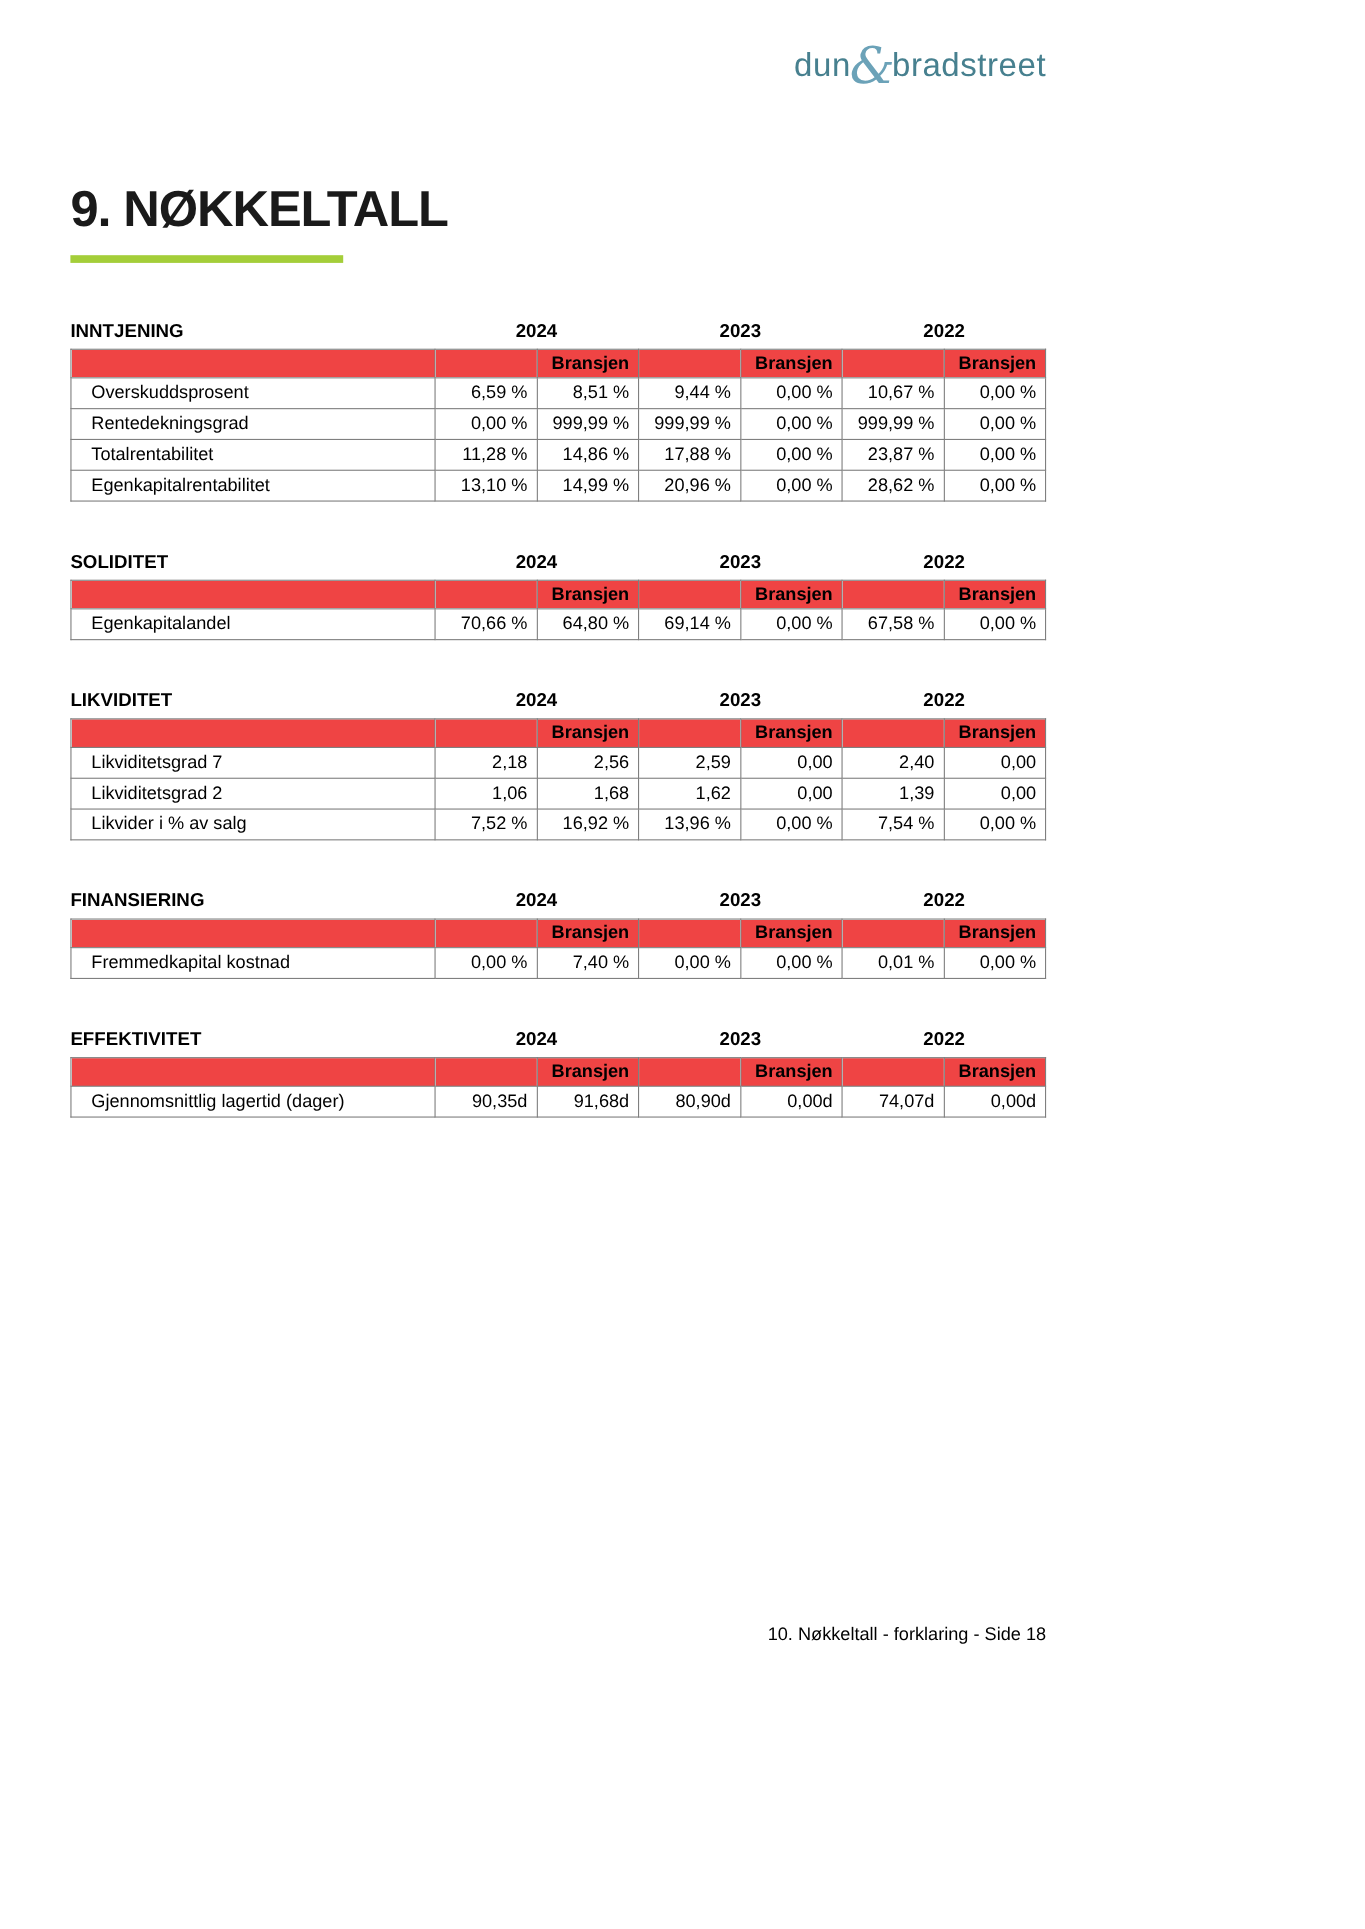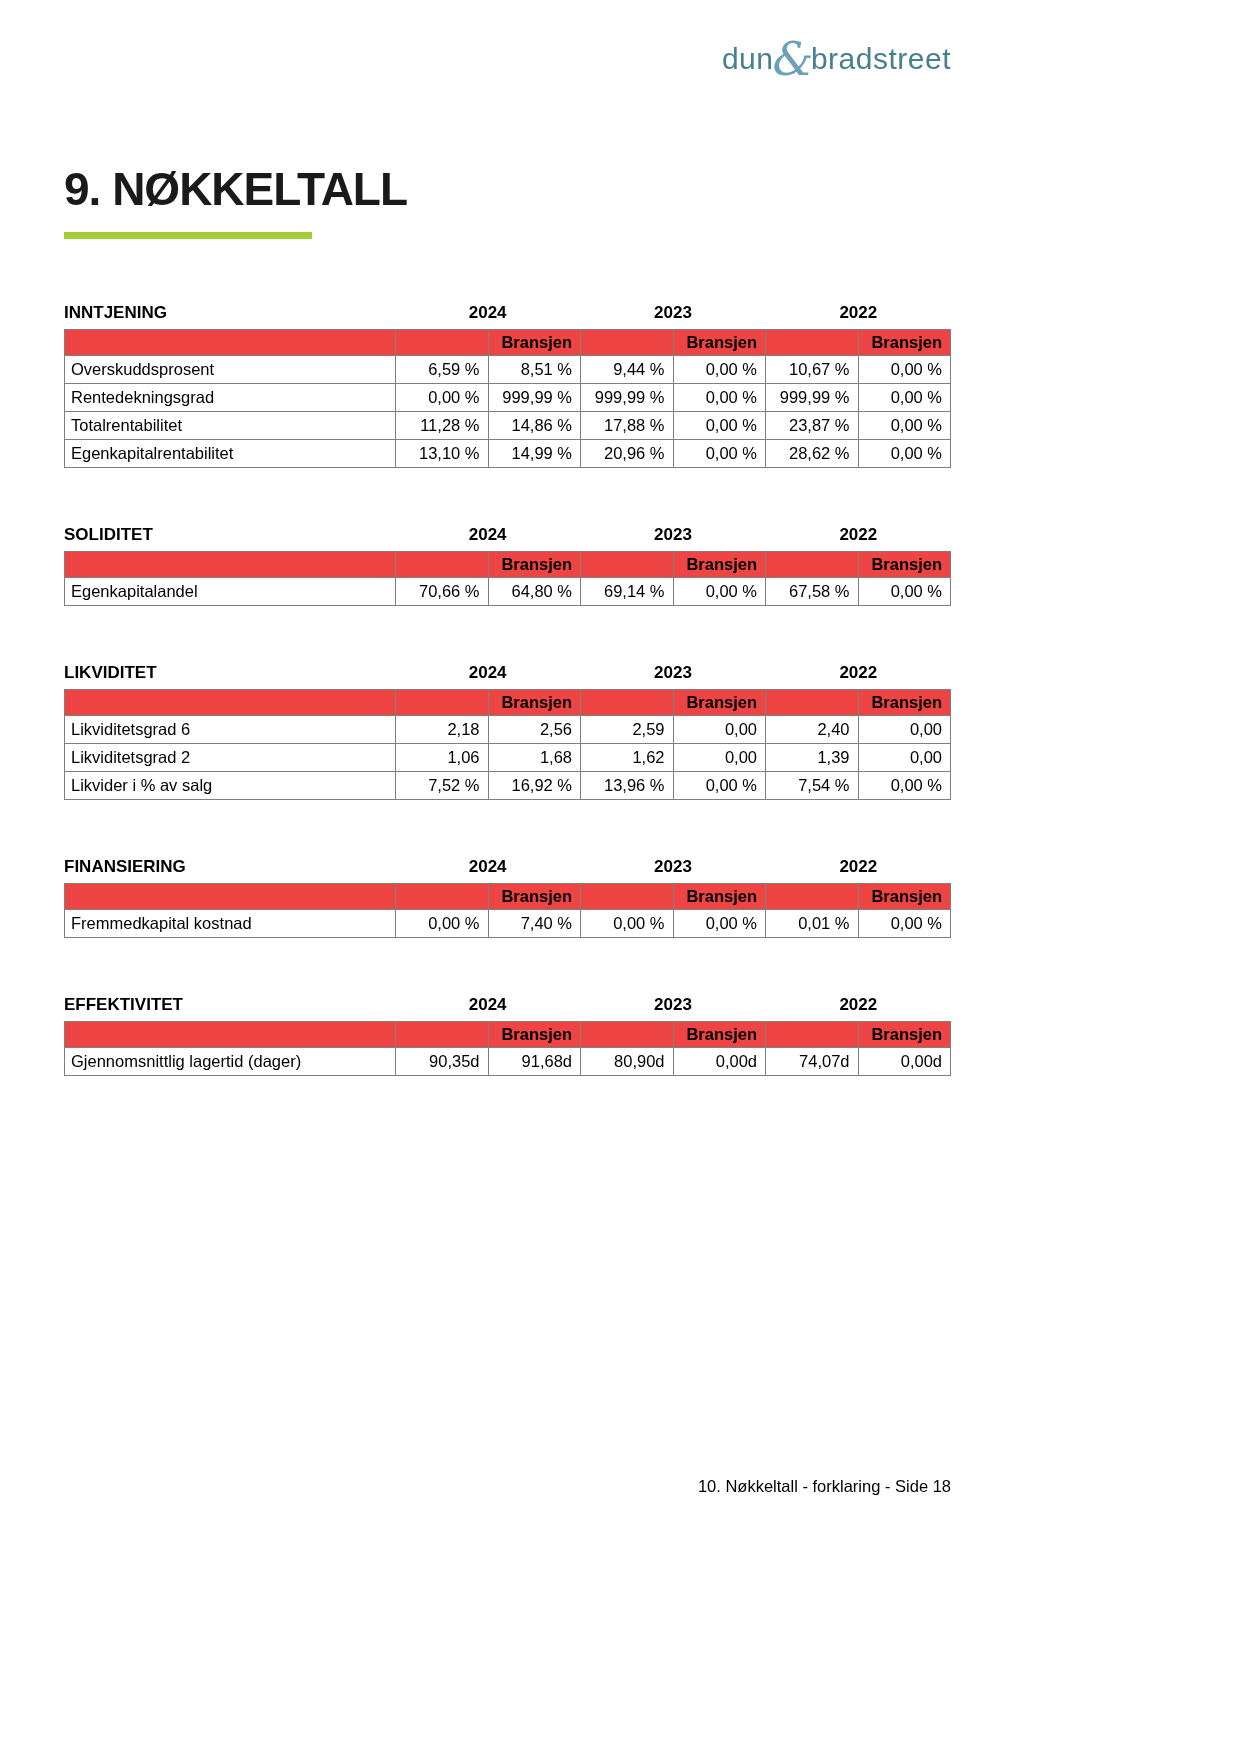--- a/index.html
+++ b/index.html
@@ -59,21 +59,21 @@
   .hdr-row {
     display: grid;
     grid-template-columns: 331px repeat(6, 1fr);
     align-items: end;
     font-size: 17px;
     font-weight: bold;
     padding-bottom: 6px;
   }
   .hdr-title { grid-column: 1; text-align: left; }
   .hdr-year { text-align: center; }
-  .hdr-year.y1 { grid-column: 2 / span 2; margin-top: 12px; }
+  .hdr-year.y1 { grid-column: 2 / span 2; }
   .hdr-year.y2 { grid-column: 4 / span 2; }
   .hdr-year.y3 { grid-column: 6 / span 2; }
 
   table.kpi {
     width: 100%;
     border-collapse: collapse;
     table-layout: fixed;
     font-size: 16.5px;
   }
   table.kpi col.c-lbl { width: 331px; }
@@ -83,21 +83,21 @@
     padding: 2px 8px;
     overflow: hidden;
     white-space: nowrap;
   }
   table.kpi tr.sub td {
     background: #ef4444;
     height: 26px;
     font-weight: bold;
     text-align: right;
   }
-  table.kpi td.lbl { text-align: left; padding-left: 6px; }
+  table.kpi td.lbl { text-align: left; padding-left: 18px; }
   table.kpi td.num { text-align: right; }
 
   
   .footer {
     position: absolute;
     left: 64px;
     top: 1477px;
     width: 887px;
     text-align: right;
     font-size: 16.5px;
@@ -244,21 +244,21 @@
           <tr class="sub">
         <td></td>
         <td></td>
         <td>Bransjen</td>
         <td></td>
         <td>Bransjen</td>
         <td></td>
         <td>Bransjen</td>
       </tr>
       <tr>
-        <td class="lbl">Likviditetsgrad 6</td>
+        <td class="lbl">Likviditetsgrad 7</td>
         <td class="num">2,18</td>
         <td class="num">2,56</td>
         <td class="num">2,59</td>
         <td class="num">0,00</td>
         <td class="num">2,40</td>
         <td class="num">0,00</td>
       </tr>
       <tr>
         <td class="lbl">Likviditetsgrad 2</td>
         <td class="num">1,06</td>

